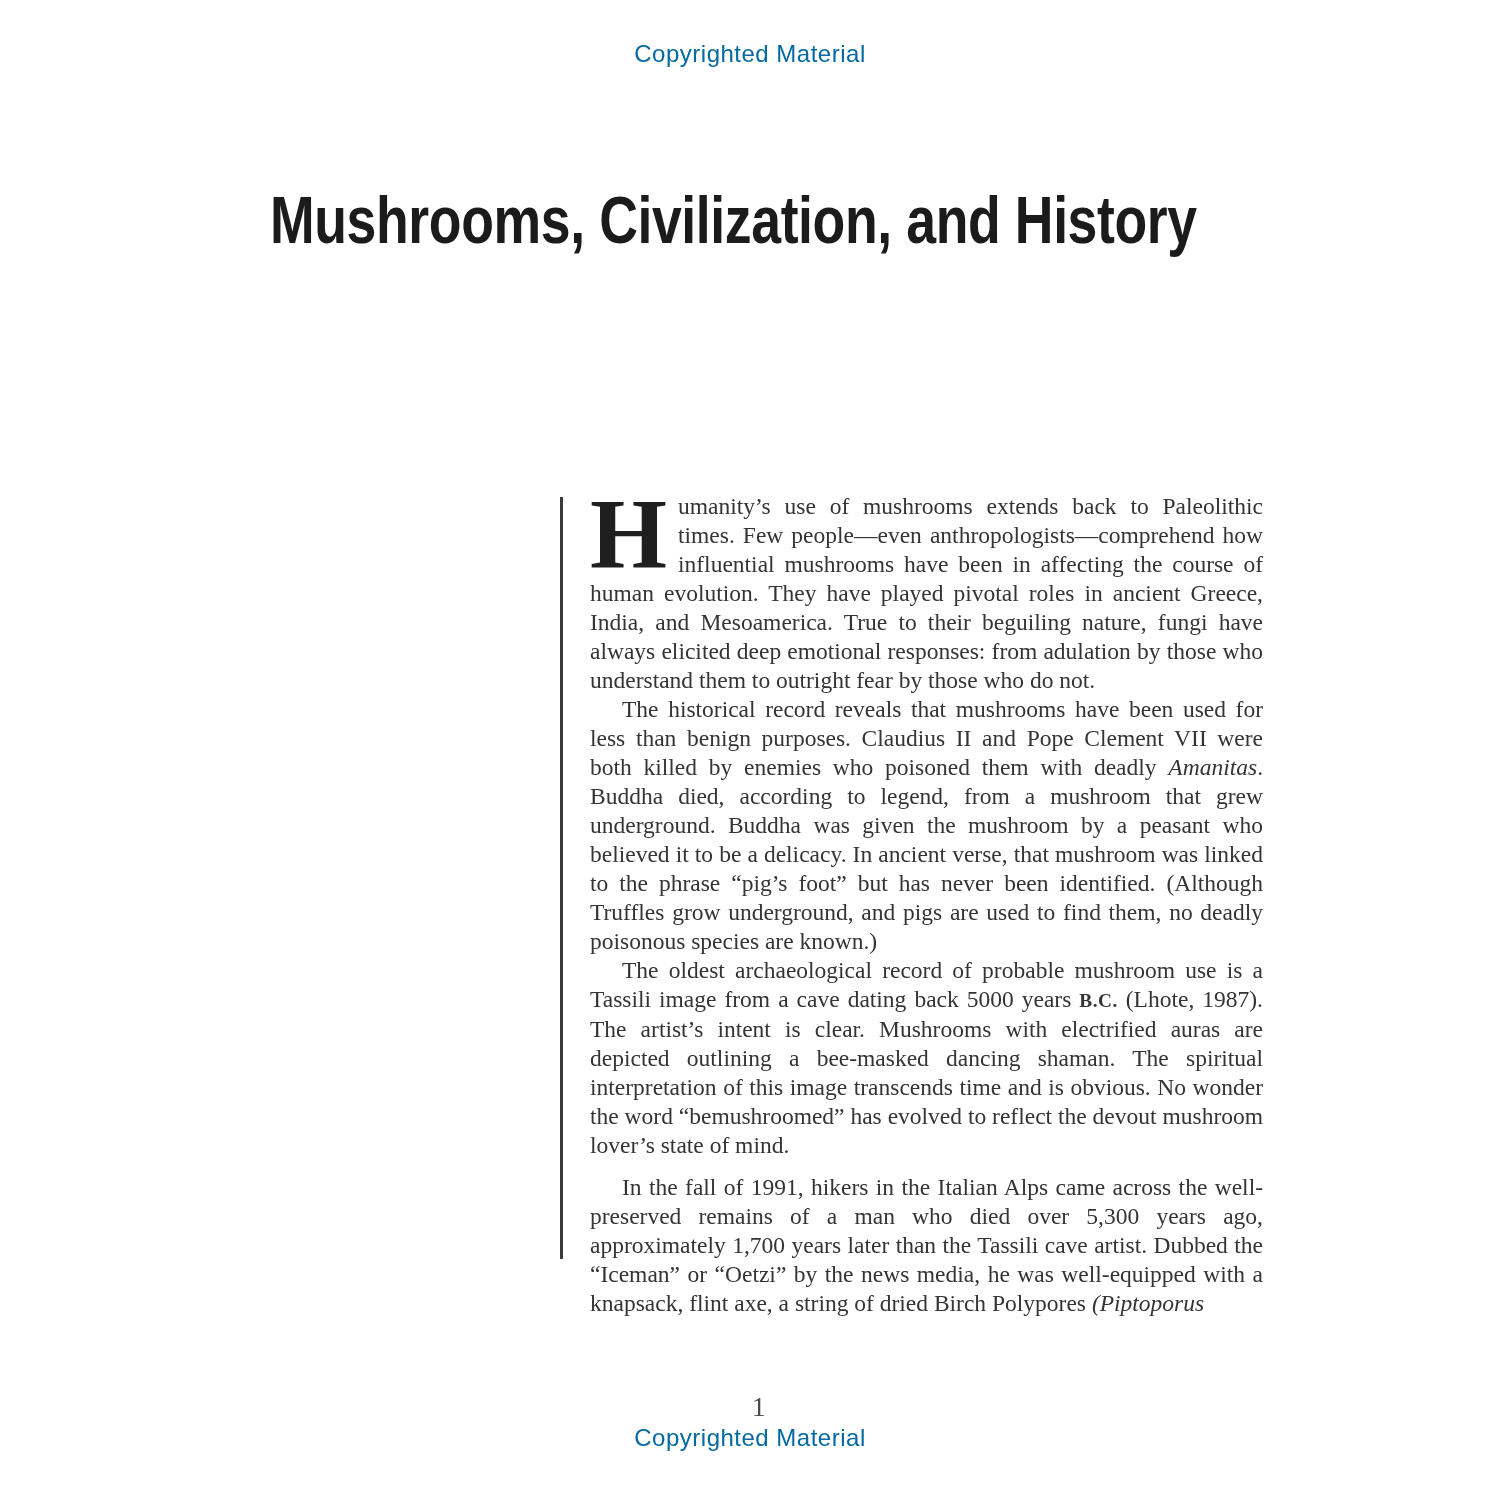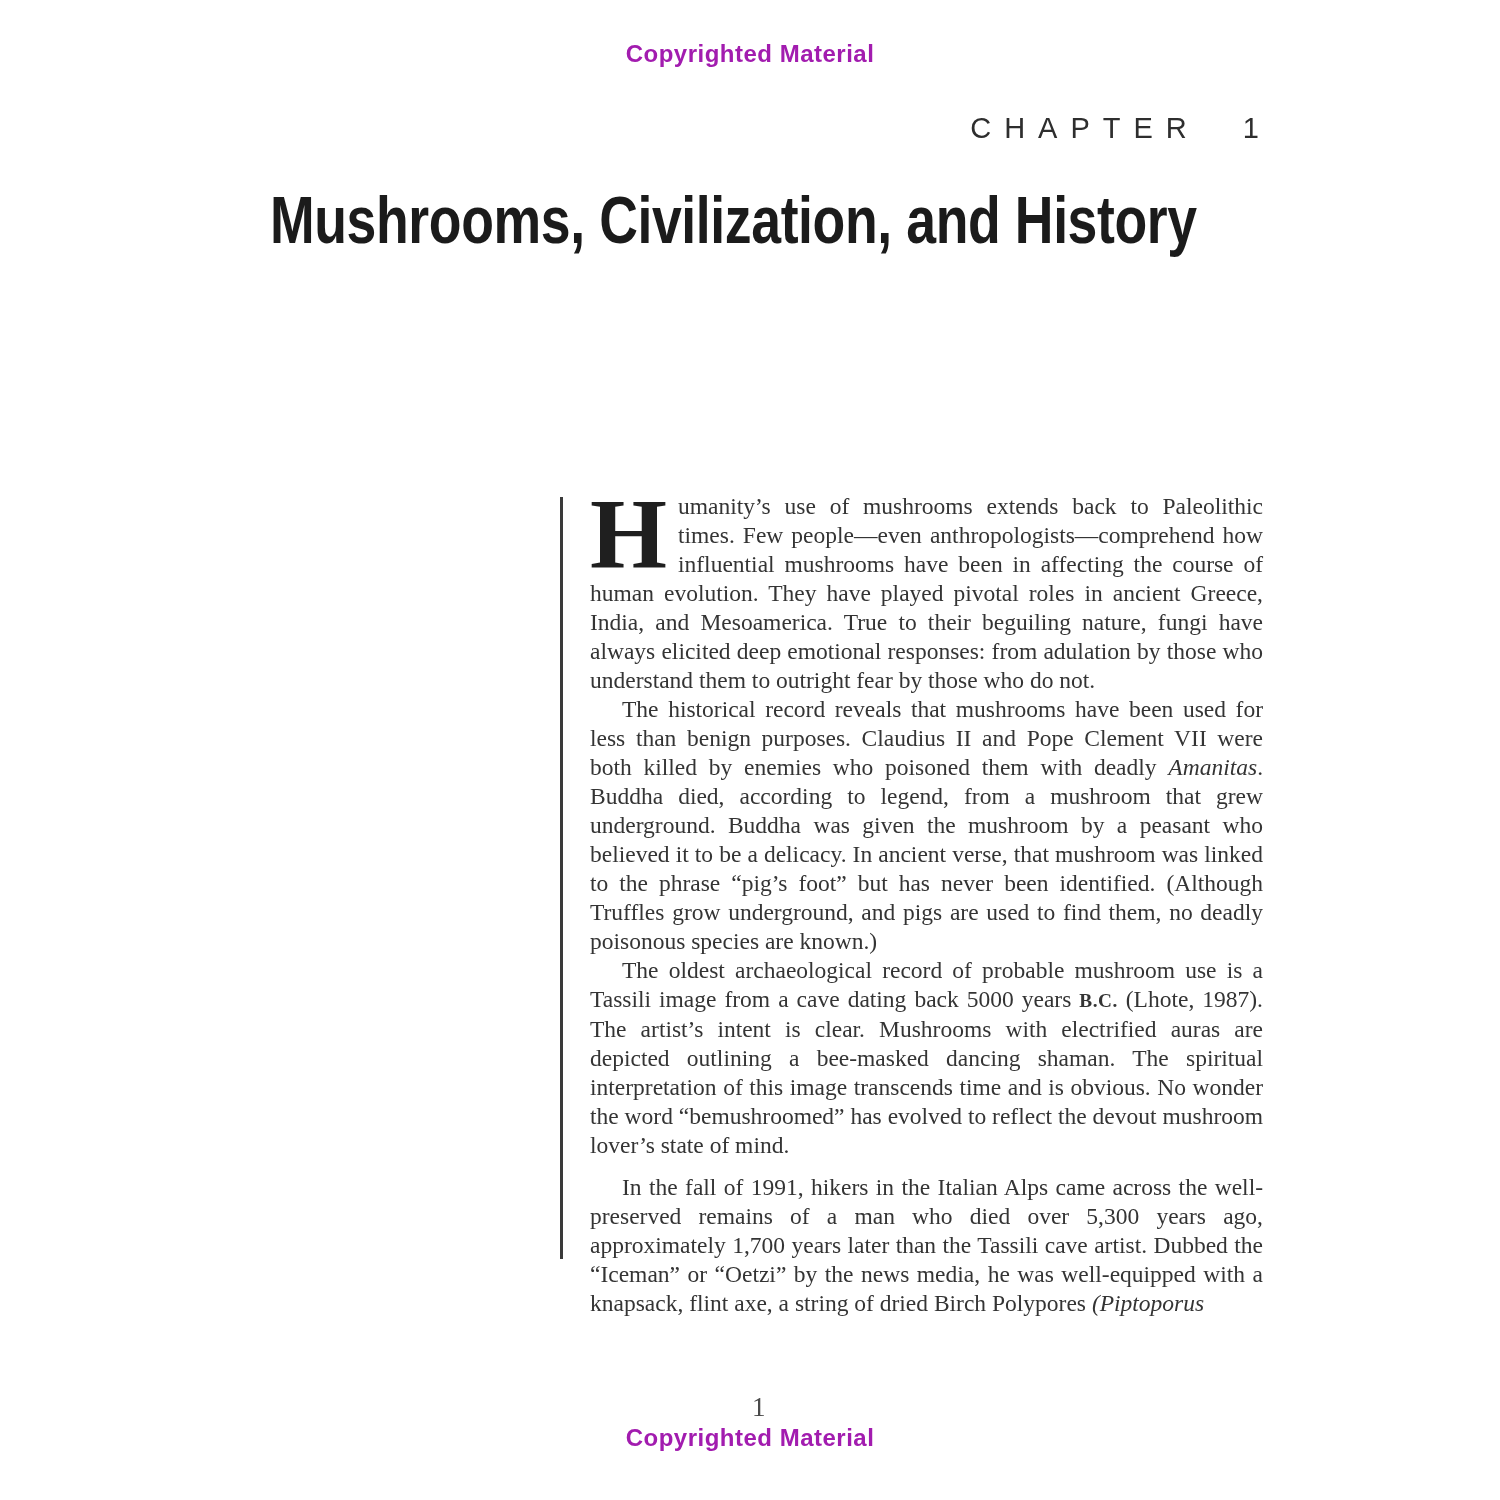--- a/index.html
+++ b/index.html
@@ -15,24 +15,24 @@
     overflow: hidden;
     font-family: "Liberation Serif", serif;
   }
 
   .watermark {
     position: absolute;
     left: 0;
     right: 0;
     text-align: center;
     font-family: "Liberation Sans", sans-serif;
-    font-weight: bold;
+    font-weight: normal;
     font-size: 24px;
     letter-spacing: 0.5px;
-    color: #a21caf;
+    color: #0369a1;
   }
   .watermark-top { top: 40px; }
   .watermark-bottom { top: 1424px; }
 
   .page-number {
     position: absolute;
     left: 752px;
     top: 1392px;
     font-family: "Liberation Serif", serif;
     font-size: 27px;
@@ -106,21 +106,20 @@
   .italic { font-style: italic; margin-top: 37px; }
   .sc { font-size: 0.82em; letter-spacing: 0.5px; font-weight: bold; }
 </style>
 </head>
 <body>
 
 <div class="page">
 
   <div class="watermark watermark-top">Copyrighted Material</div>
 
-  <div class="chapter-label">CHAPTER 1</div>
 
   <h1 class="page-title" style="margin:0;">Mushrooms, Civilization, and History</h1>
 
   <div class="body-rule"></div>
 
   <div class="text-block">
     <p class="para para-first"><span class="dropcap">H</span><span>umanity’s use of mushrooms extends back to Paleolithic times. Few people—even anthropologists—comprehend how influential mushrooms have been in affecting the course of human evolution. They have played pivotal roles in ancient Greece, India, and Mesoamerica. True to their beguiling nature, fungi have always elicited deep emotional responses: from adulation by those who understand them to outright fear by those who do not.</span></p>
     <p class="para"><span>The historical record reveals that mushrooms have been used for less than benign purposes. Claudius II and Pope Clement VII were both killed by enemies who poisoned them with deadly </span><span class="italic">Amanitas</span><span>. Buddha died, according to legend, from a mushroom that grew underground. Buddha was given the mushroom by a peasant who believed it to be a delicacy. In ancient verse, that mushroom was linked to the phrase “pig’s foot” but has never been identified. (Although Truffles grow underground, and pigs are used to find them, no deadly poisonous species are known.)</span></p>
     <p class="para"><span>The oldest archaeological record of probable mushroom use is a Tassili image from a cave dating back 5000 years </span><span class="sc">B.C.</span><span> (Lhote, 1987). The artist’s intent is clear. Mushrooms with electrified auras are depicted outlining a bee-masked dancing shaman. The spiritual interpretation of this image transcends time and is obvious. No wonder the word “bemushroomed” has evolved to reflect the devout mushroom lover’s state of mind.</span></p>
     <p class="para para-spaced"><span>In the fall of 1991, hikers in the Italian Alps came across the well-preserved remains of a man who died over 5,300 years ago, approximately 1,700 years later than the Tassili cave artist. Dubbed the “Iceman” or “Oetzi” by the news media, he was well-equipped with a knapsack, flint axe, a string of dried Birch Polypores </span><span class="italic">(Piptoporus</span></p>

